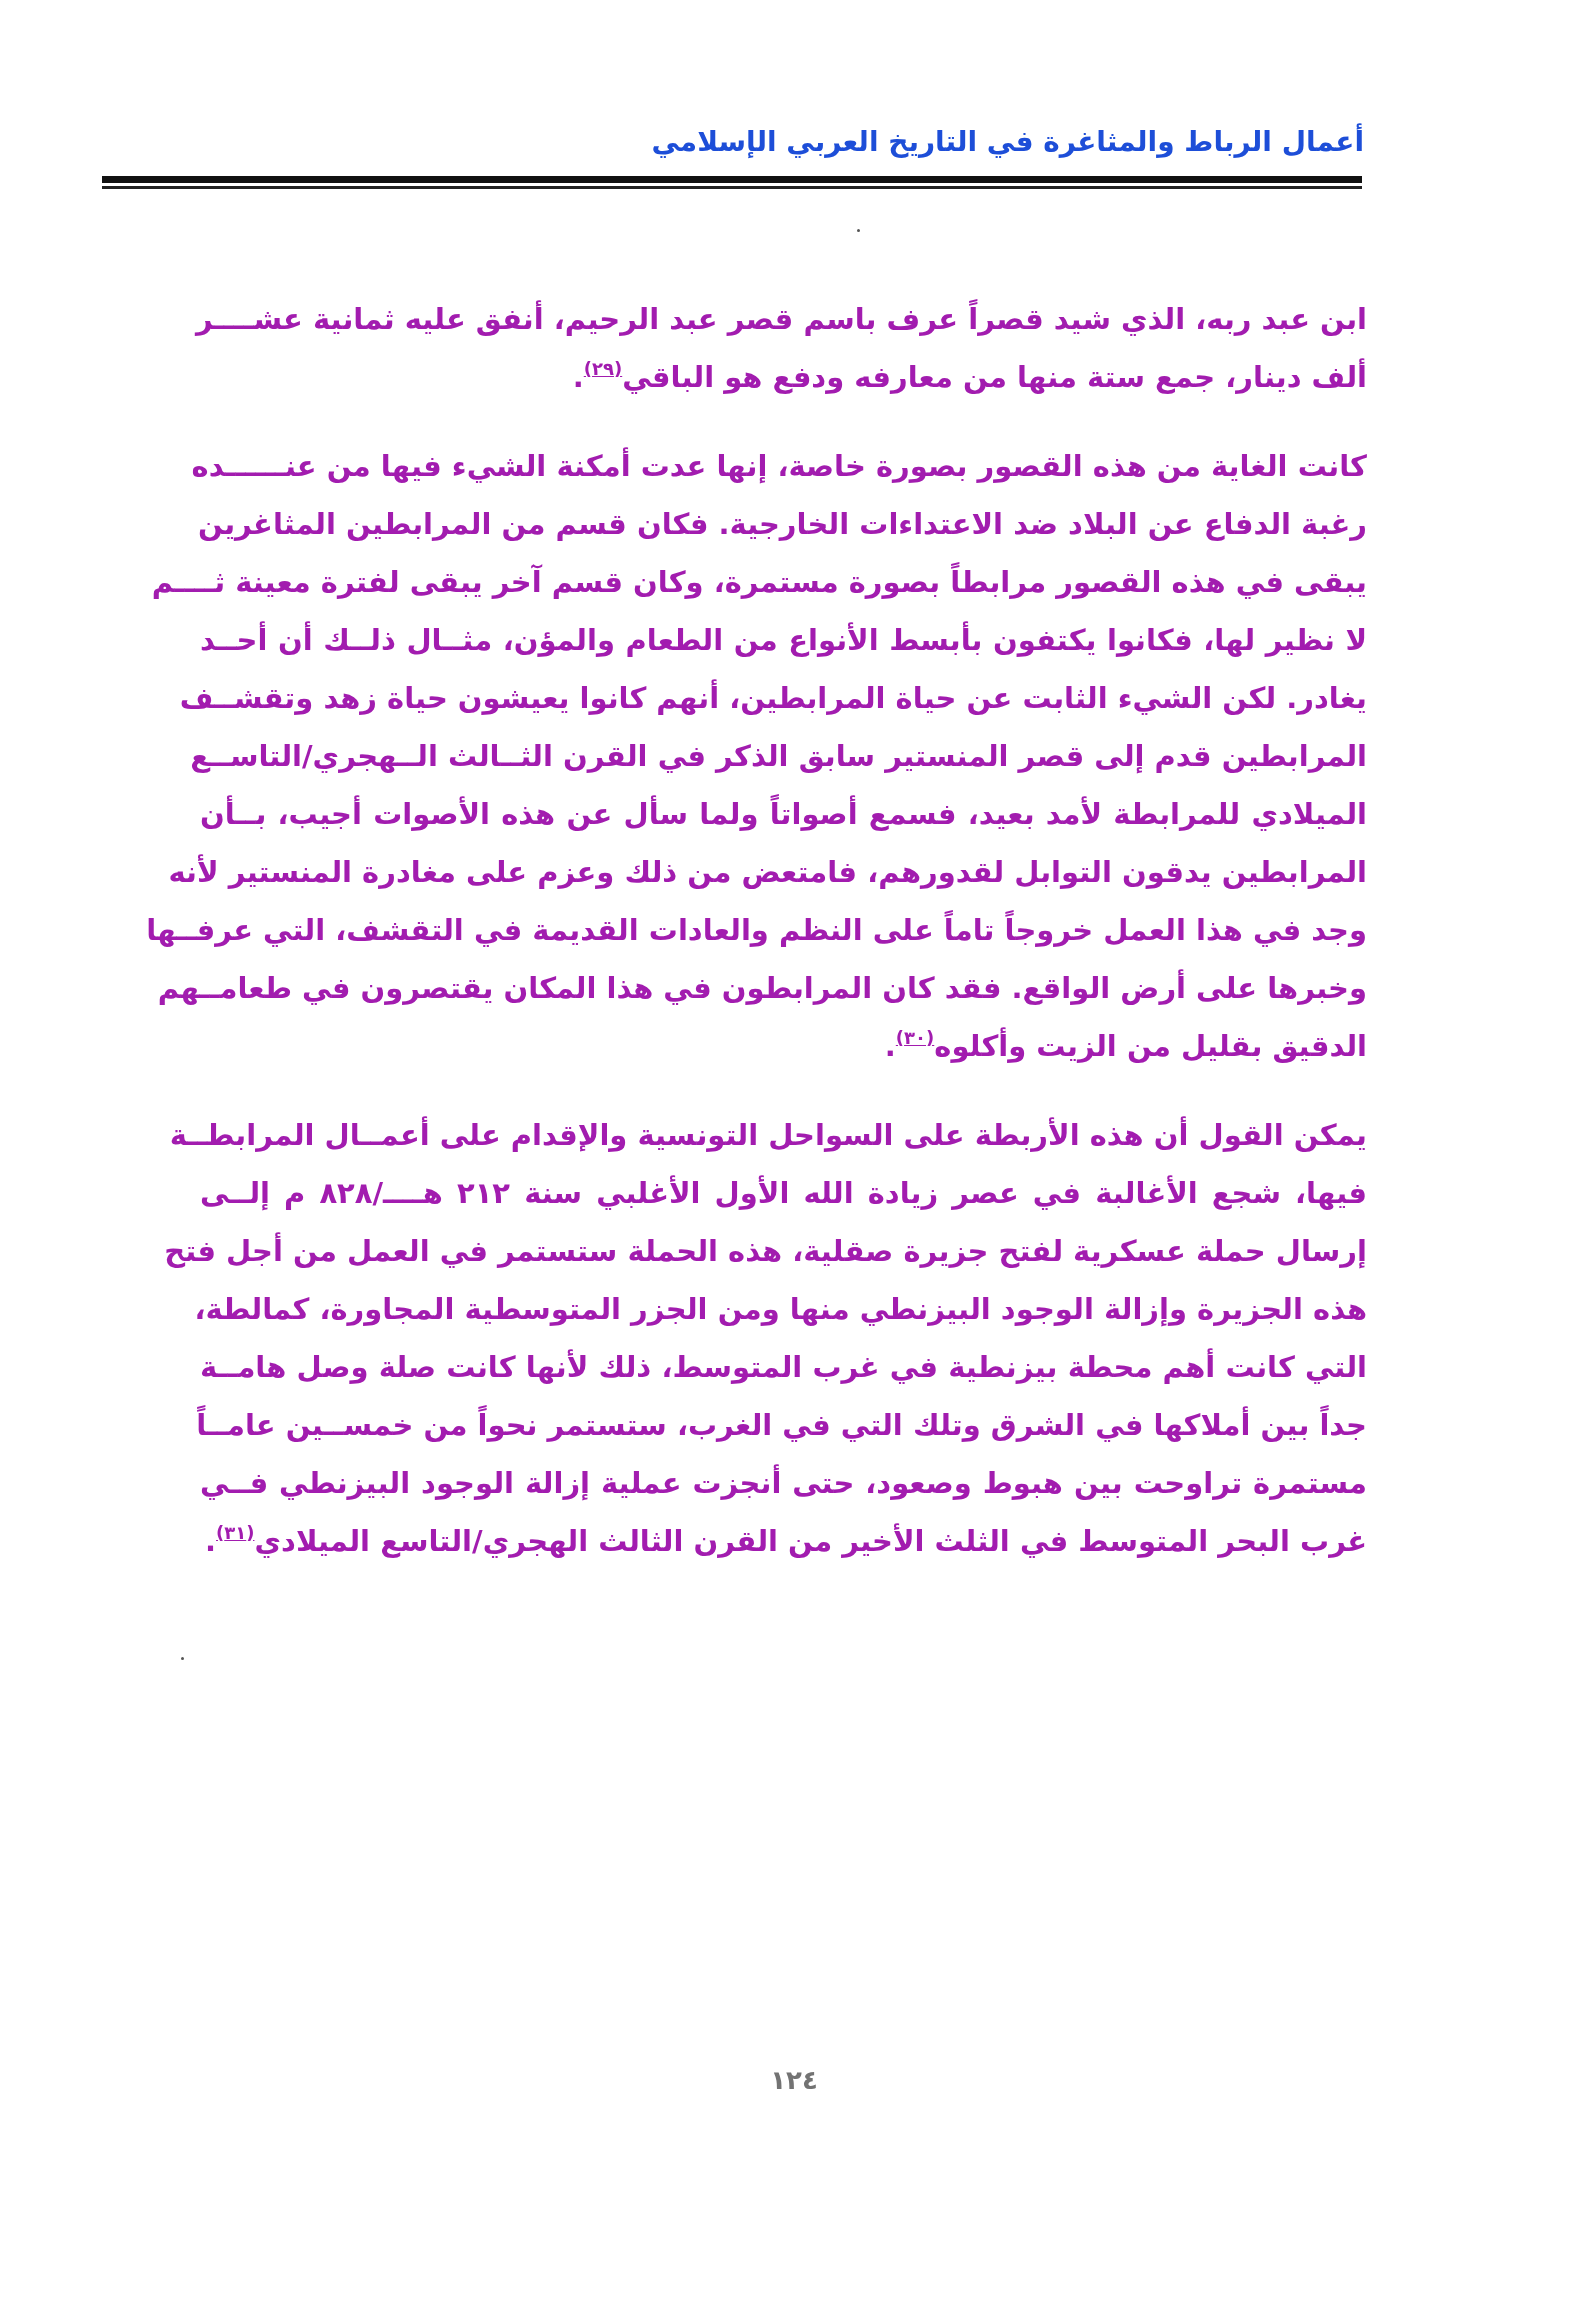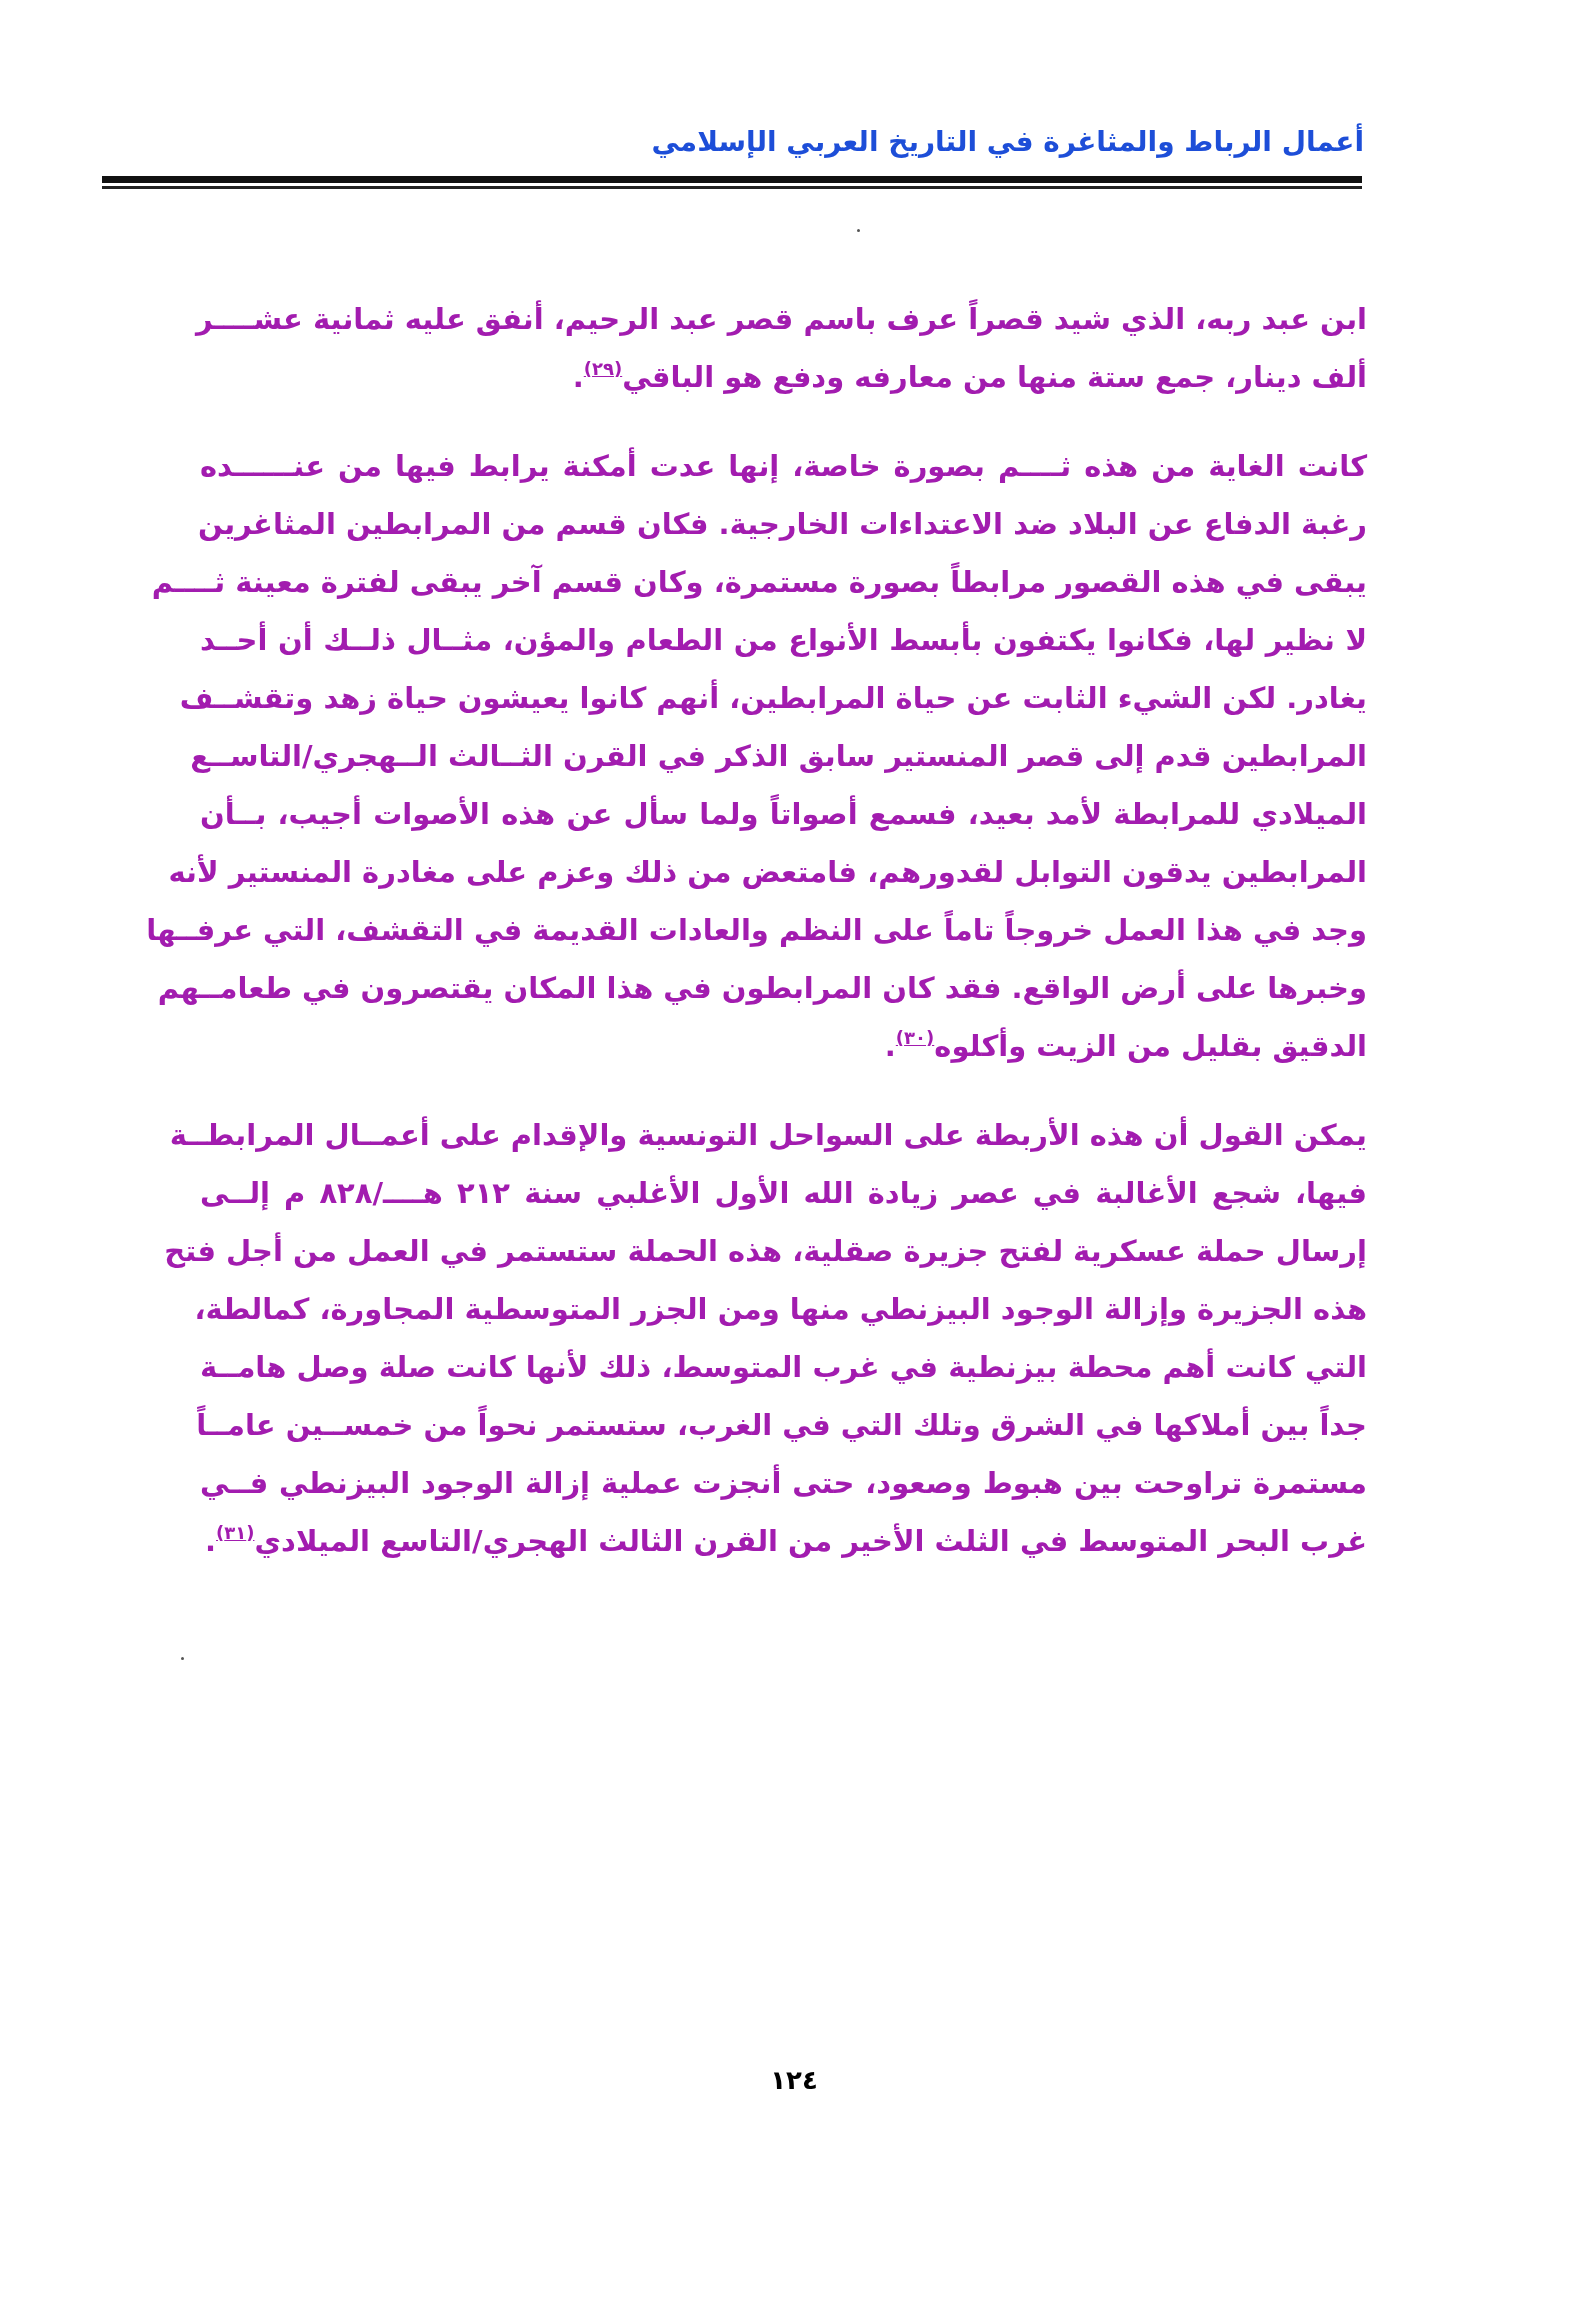--- a/index.html
+++ b/index.html
@@ -91,21 +91,21 @@
     .page-number {
       position: absolute;
       top: 2065px;
       left: 0;
       width: 1588px;
       text-align: center;
       direction: rtl;
       font-family: "DejaVu Sans", sans-serif;
       font-weight: bold;
       font-size: 26px;
-      color: #000000;
+      color: #737373;
       letter-spacing: 3.4px;
     }
     .scan-speck {
       position: absolute;
       width: 3.4px;
       height: 3.4px;
       border-radius: 1.7px;
       background: #555;
     }
   </style>
@@ -119,21 +119,21 @@
   <div class="header-rule-thin"></div>
 
   <div class="body-text">
 
     <div class="para">
       <span class="line">ابن عبد ربه، الذي شيد قصراً عرف باسم قصر عبد الرحيم، أنفق عليه ثمانية عشــــر</span>
       <span class="line last"><span>ألف دينار، جمع ستة منها من معارفه ودفع هو الباقي</span><sup class="fn">(٢٩)</sup><span>.</span></span>
     </div>
 
     <div class="para">
-      <span class="line">كانت الغاية من هذه ثــــم بصورة خاصة، إنها عدت أمكنة يرابط فيها من عنــــــده</span>
+      <span class="line">كانت الغاية من هذه القصور بصورة خاصة، إنها عدت أمكنة الشيء فيها من عنــــــده</span>
       <span class="line">رغبة الدفاع عن البلاد ضد الاعتداءات الخارجية. فكان قسم من المرابطين المثاغرين</span>
       <span class="line">يبقى في هذه القصور مرابطاً بصورة مستمرة، وكان قسم آخر يبقى لفترة معينة ثــــم</span>
       <span class="line">لا نظير لها، فكانوا يكتفون بأبسط الأنواع من الطعام والمؤن، مثــال ذلــك أن أحــد</span>
       <span class="line">يغادر. لكن الشيء الثابت عن حياة المرابطين، أنهم كانوا يعيشون حياة زهد وتقشــف</span>
       <span class="line">المرابطين قدم إلى قصر المنستير سابق الذكر في القرن الثــالث الــهجري/التاســع</span>
       <span class="line">الميلادي للمرابطة لأمد بعيد، فسمع أصواتاً ولما سأل عن هذه الأصوات أجيب، بــأن</span>
       <span class="line">المرابطين يدقون التوابل لقدورهم، فامتعض من ذلك وعزم على مغادرة المنستير لأنه</span>
       <span class="line">وجد في هذا العمل خروجاً تاماً على النظم والعادات القديمة في التقشف، التي عرفــها</span>
       <span class="line">وخبرها على أرض الواقع. فقد كان المرابطون في هذا المكان يقتصرون في طعامــهم</span>
       <span class="line last"><span>الدقيق بقليل من الزيت وأكلوه</span><sup class="fn">(٣٠)</sup><span>.</span></span>

